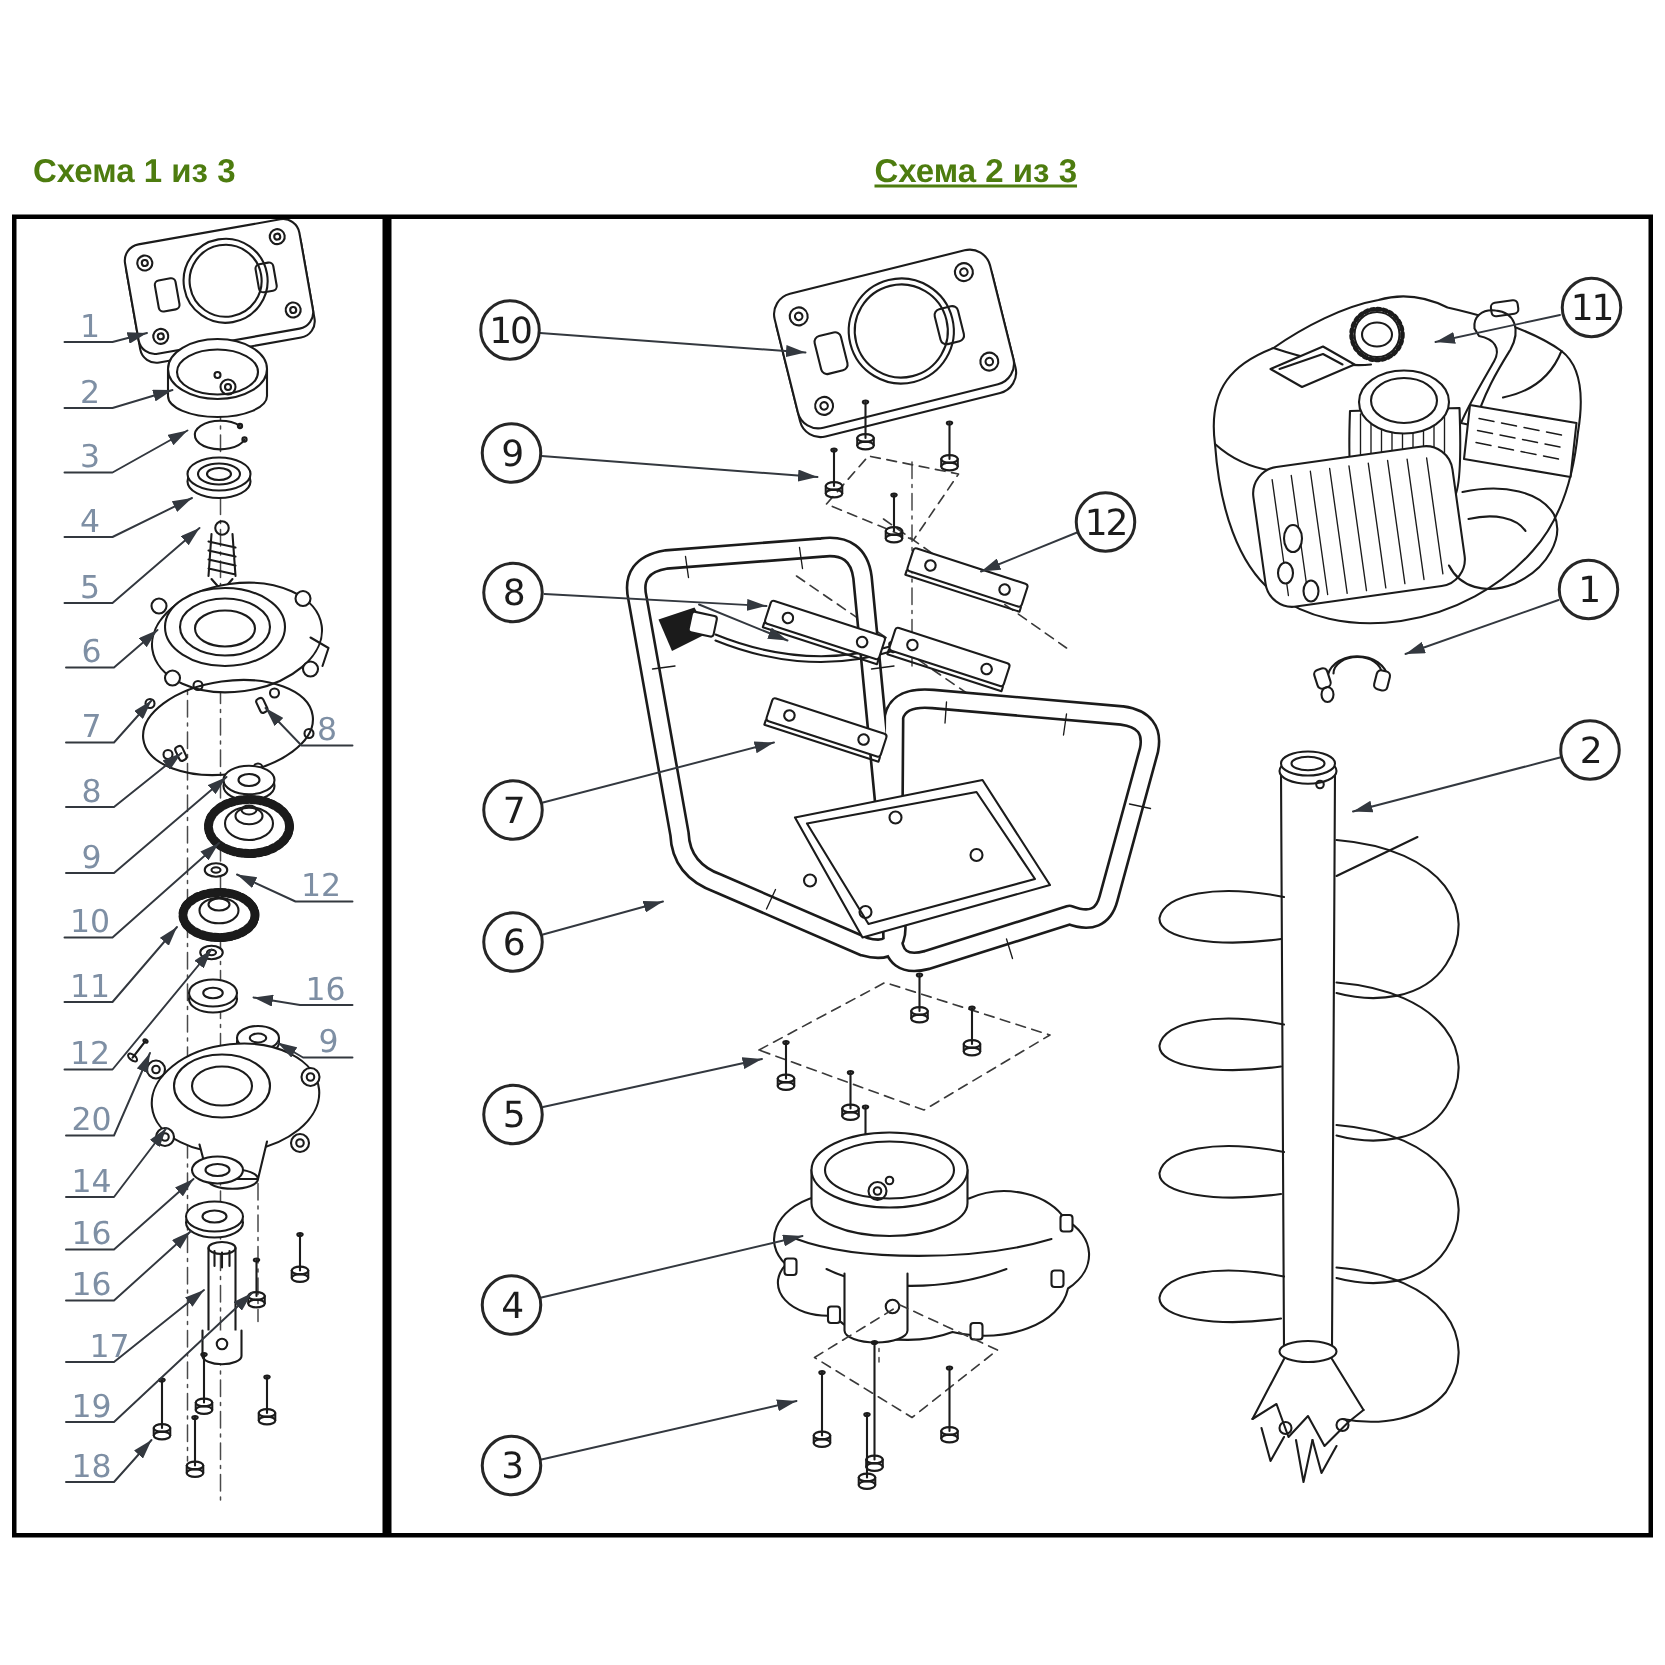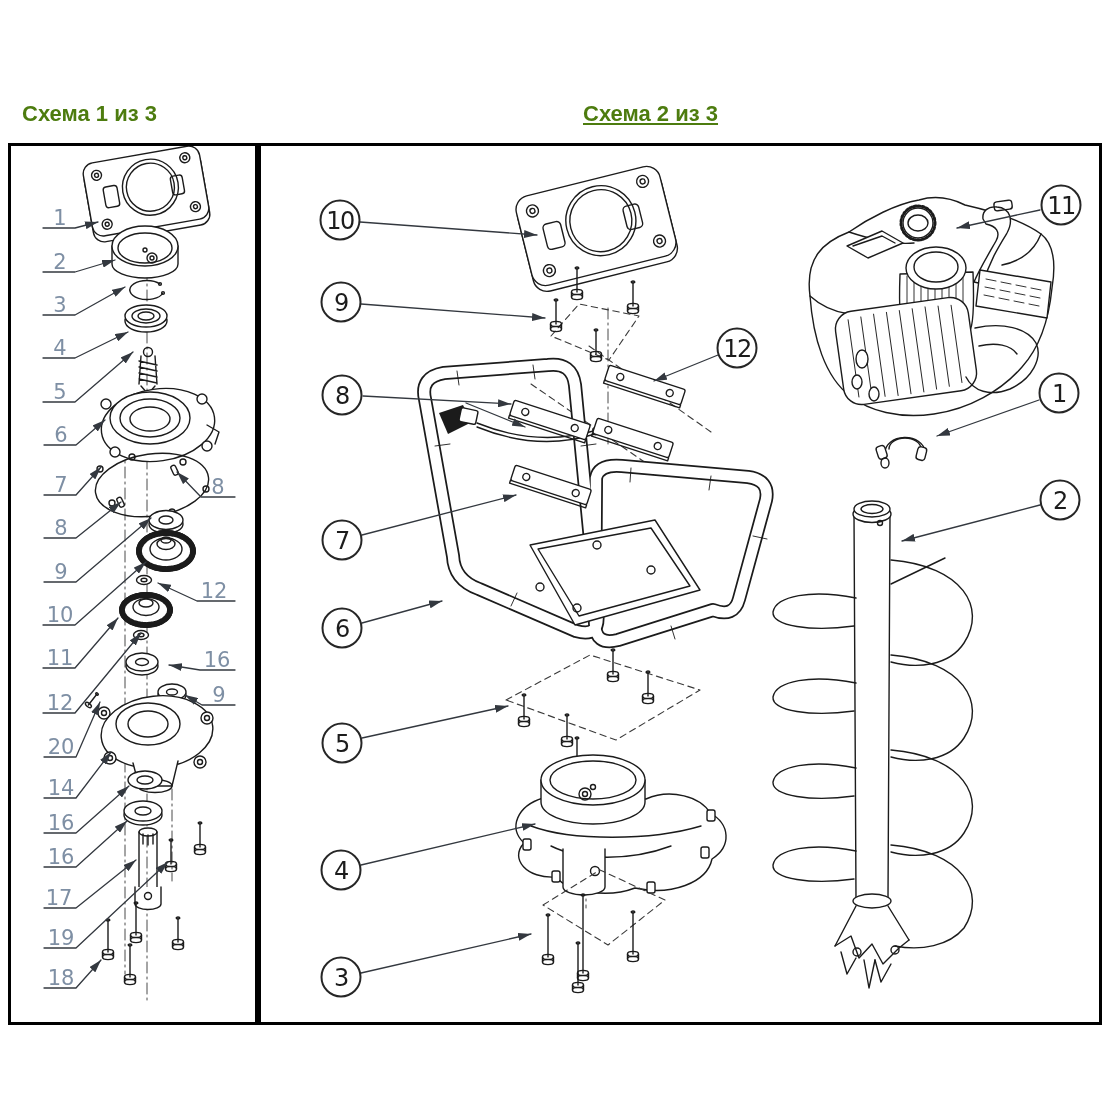--- a/index.html
+++ b/index.html
@@ -487,21 +487,21 @@
   <span class="n" style="left:50px;top:339px">7</span>
   <span class="n" style="left:50px;top:382px">8</span>
   <span class="n" style="left:50px;top:426px">9</span>
   <span class="n" style="left:49px;top:469px">10</span>
   <span class="n" style="left:49px;top:512px">11</span>
   <span class="n" style="left:49px;top:557px">12</span>
   <span class="n" style="left:50px;top:601px">20</span>
   <span class="n" style="left:50px;top:642px">14</span>
   <span class="n" style="left:50px;top:677px">16</span>
   <span class="n" style="left:50px;top:711px">16</span>
-  <span class="n" style="left:48px;top:752px">17</span>
+  <span class="n" style="left:62px;top:752px">17</span>
   <span class="n" style="left:50px;top:792px">19</span>
   <span class="n" style="left:50px;top:832px">18</span>
   <span class="n" style="left:207px;top:341px">8</span>
   <span class="n" style="left:203px;top:445px">12</span>
   <span class="n" style="left:206px;top:514px">16</span>
   <span class="n" style="left:208px;top:549px">9</span>
 
   <span class="c" style="left:329px;top:74px">10</span>
   <span class="c" style="left:330px;top:156px">9</span>
   <span class="c" style="left:331px;top:249px">8</span>

